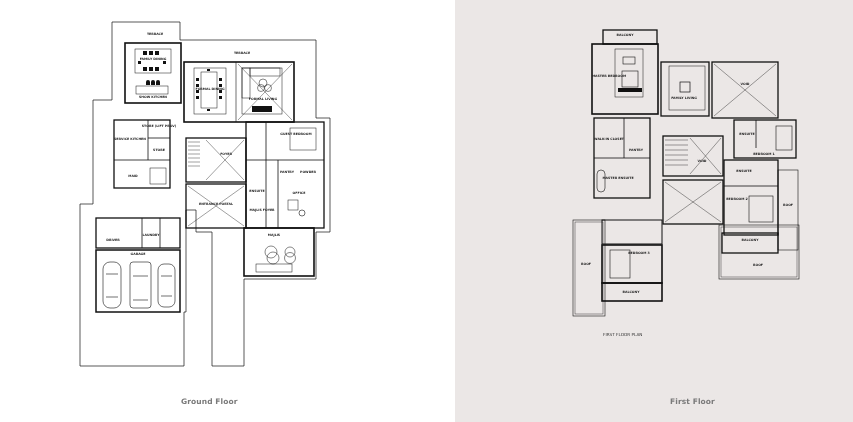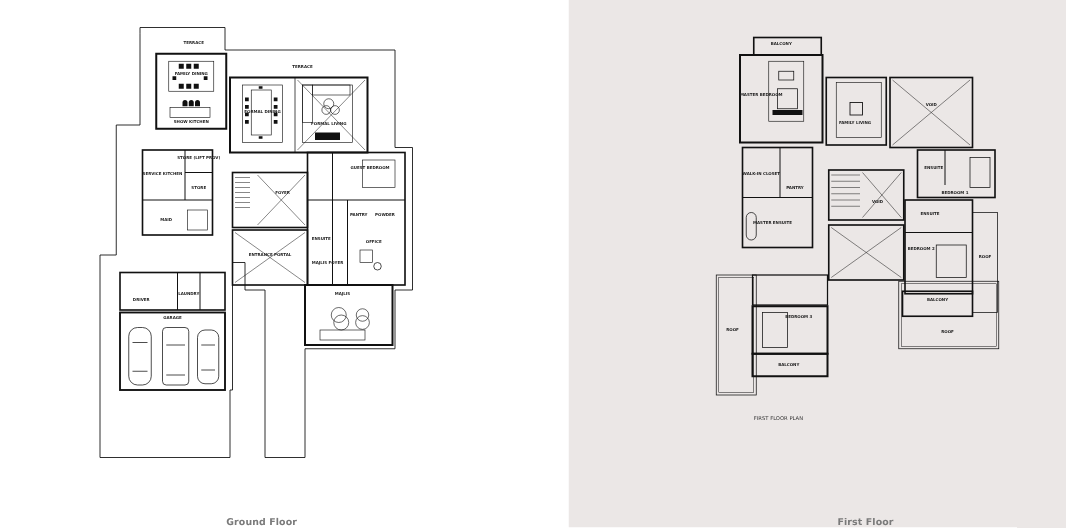--- a/index.html
+++ b/index.html
@@ -1,20 +1,20 @@
 <!DOCTYPE html>
 <html><head>
 <meta charset="utf-8">
 <style>
   html,body{margin:0;padding:0;}
   body{width:853px;height:422px;overflow:hidden;font-family:"DejaVu Sans",sans-serif;background:#fff;position:relative;}
   .panel{position:absolute;top:0;height:422px;}
   .panel-left{left:0;width:441px;background:#ffffff;}
   .panel-right{left:455px;width:368px;background:#ebe7e6;padding-left:47px;}
-  .floor-caption{position:absolute;top:397px;font-size:7.5px;font-weight:bold;color:#7a7a7a;letter-spacing:0.1px;margin-top:16px;}
+  .floor-caption{position:absolute;top:397px;font-size:7.5px;font-weight:bold;color:#7a7a7a;letter-spacing:0.1px;}
   .cap-left{left:181px;}
   .cap-right{left:656px;}
   svg{position:absolute;left:0;top:0;}
   .lbl{font-family:"DejaVu Sans",sans-serif;font-size:3.2px;font-weight:bold;fill:#222;text-anchor:middle;}
   .plan-title{font-family:"DejaVu Sans",sans-serif;font-size:4.2px;fill:#333;}
 </style>
 </head>
 <body>
 
 <div class="panel panel-left">

